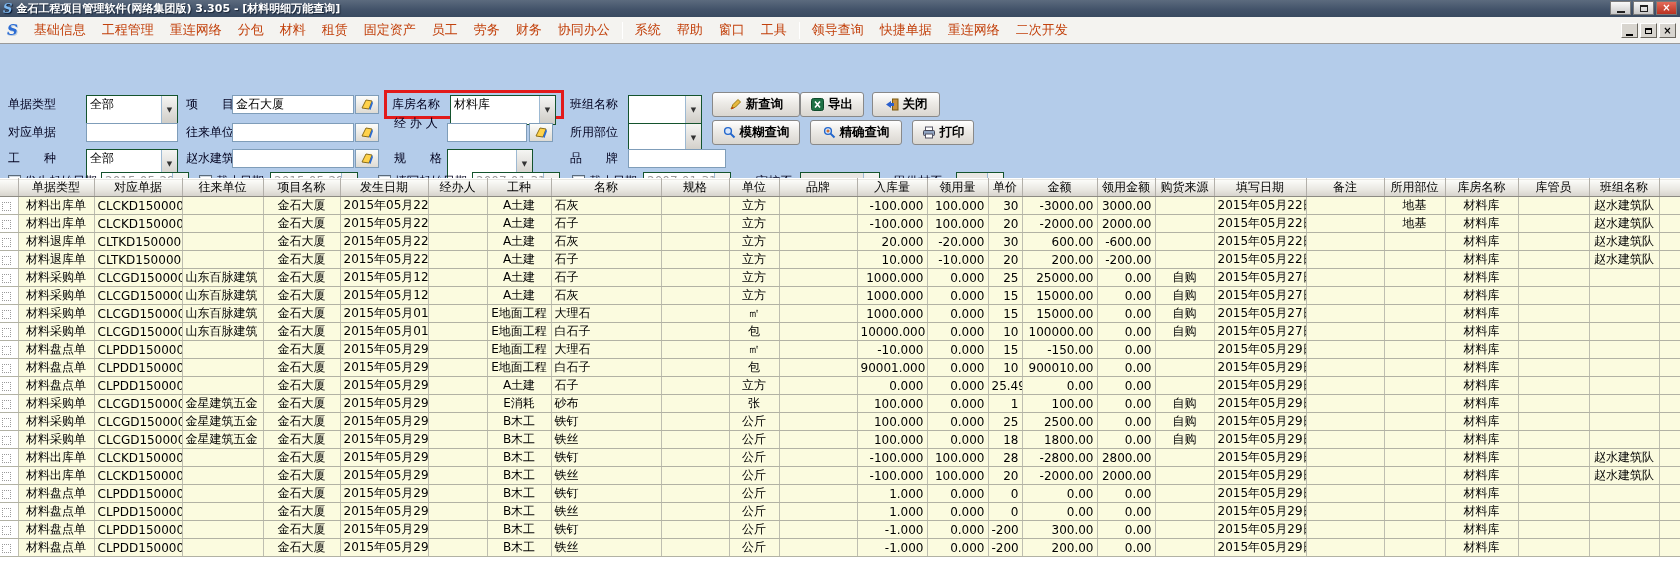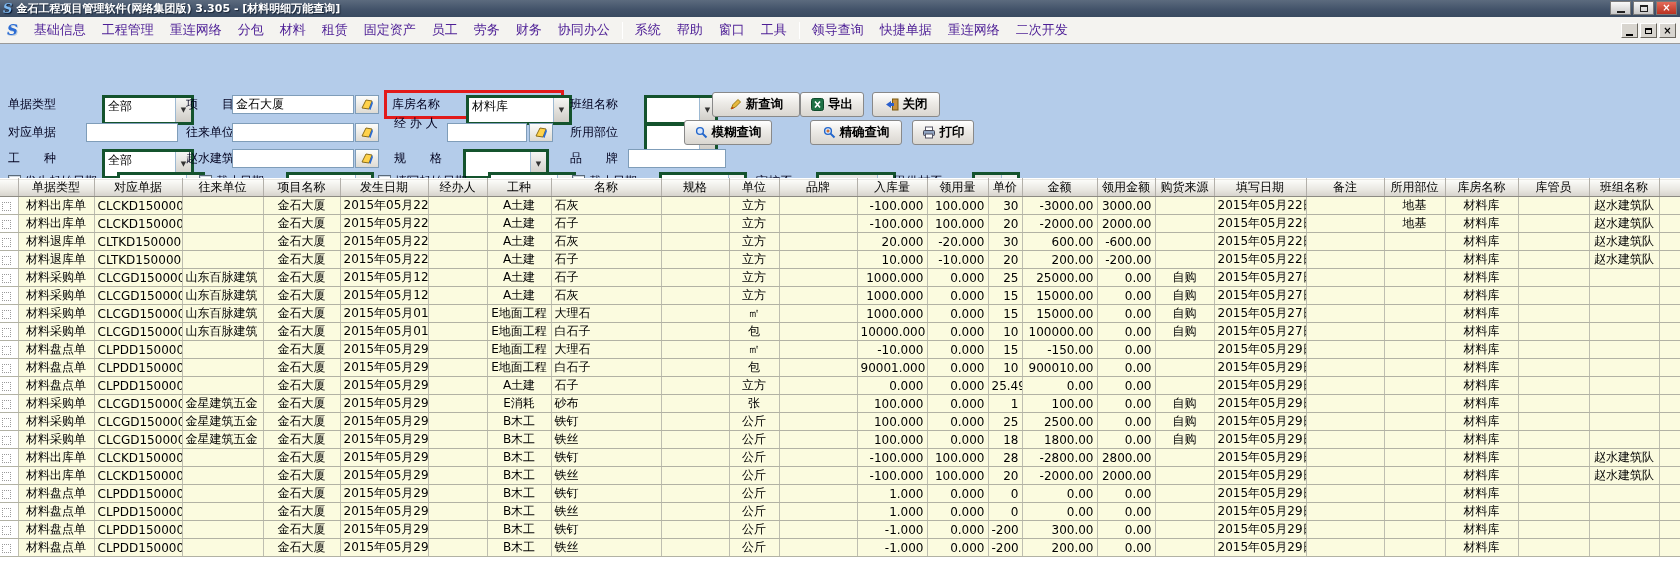--- a/index.html
+++ b/index.html
@@ -22,36 +22,36 @@
   .g-min { width:8px; height:2px; background:#222; margin-top:7px; }
   .g-res { width:8px; height:7px; border:1px solid #222; border-top-width:2px; }
   .g-x { color:#fff; font-size:10px; font-weight:bold; line-height:10px; }
 
   
   .menubar { position:absolute; left:0; top:17px; width:1680px; height:27px;
     background:#f4f3f0; border-bottom:1px solid #9a9a9a; display:flex; align-items:center;
     padding:0 5px; font-size:13px; }
   .menu-logo { font-family:"DejaVu Serif",serif; font-style:italic; font-weight:bold;
     color:#2b6cd4; font-size:15px; margin:0 8px 0 2px; text-shadow:1px 1px 0 #bcd; }
-  .menu-item { padding:3px 8px; color:#4c1d95; white-space:nowrap; cursor:default; }
+  .menu-item { padding:3px 8px; color:#c2410c; white-space:nowrap; cursor:default; }
   .menu-sep { width:1px; height:17px; background:#a8a8a8; border-right:1px solid #fff; margin:0 4px; }
   .mdi-btns { position:absolute; right:4px; top:6px; display:flex; gap:2px; }
   .mdi-btn { width:17px; height:15px; background:#d8d5cf; border:1px solid;
     border-color:#fff #6a675f #6a675f #fff; display:flex; align-items:center; justify-content:center; }
   .g-min2 { width:7px; height:2px; background:#000; margin-top:8px; }
   .g-res2 { width:7px; height:6px; border:1px solid #000; border-top-width:2px; }
   .g-x2 { color:#000; font-size:10px; font-weight:bold; line-height:10px; }
 
   
   .filters { position:absolute; left:0; top:44px; width:1680px; height:134px; background:#b4ccea; }
   .f-label { position:absolute; font-size:12px; color:#00001e; line-height:19px;
     white-space:pre; }
   .f-input { position:absolute; height:19px; border:1px solid #7f9db9; background:#fff;
     font-size:12px; padding:0 3px; font-family:inherit; }
-  .combo { position:absolute; height:30px; border:3px solid #14532d; background:#fff; display:flex;margin-left:16px; }
+  .combo { position:absolute; height:30px; border:1px solid #14532d; background:#fff; display:flex; }
   .combo-val { flex:1; font-size:12px; line-height:17px; padding-left:3px;
     white-space:nowrap; overflow:hidden; }
   .combo-btn { width:16px; border-left:1px solid #9db9d2;
     background:linear-gradient(#f5f5f3,#cfccc6); display:flex; align-items:center; justify-content:center; }
   .combo-btn::after { content:"▼"; font-size:7px; color:#333; }
   .combo.gray { background:#e8e6e2; }
   .combo.gray .combo-val { color:#888; }
   .combo.datec .combo-val { color:#9a9a9a; }
   .combo.datec .combo-btn::after { color:#999; }
   .chk { position:absolute; width:13px; height:13px; background:#fff; border:1px solid #5a6a7a;
@@ -203,21 +203,21 @@
       <svg class="icon-svg" width="14" height="13" viewBox="0 0 14 13">
           <path d="M2 10 L6 2 L12 3 L9 11 Z" fill="#ffd24a" stroke="#8a6d1a"></path>
           <path d="M9 11 L12 3 L13 5 L10.5 12 Z" fill="#2b6cd4"></path>
         </svg>
     </span>
     <span class="f-label" style="left:570px;top:79px;">所用部位</span>
     <span class="combo" style="left:628px;top:79px;width:74px;">
       <span class="combo-val"></span>
       <span class="combo-btn"></span>
     </span>
-    <div class="xbtn" style="left:684px;top:76px;width:88px;">
+    <div class="xbtn" style="left:712px;top:76px;width:88px;">
       <svg class="icon-svg" width="13" height="13" viewBox="0 0 13 13">
           <circle cx="5" cy="5" r="3.4" fill="#d8e6fa" stroke="#2266cc" stroke-width="1.4"></circle>
           <line x1="7.6" y1="7.6" x2="11.5" y2="11.5" stroke="#2266cc" stroke-width="2"></line>
         </svg>
       <span>模糊查询</span>
     </div>
     <div class="xbtn" style="left:810px;top:76px;width:92px;">
       <svg class="icon-svg" width="13" height="13" viewBox="0 0 13 13">
           <circle cx="5" cy="5" r="3.4" fill="#d8e6fa" stroke="#2266cc" stroke-width="1.4"></circle>
           <path d="M5 3.4 L5 6.6 M3.4 5 L6.6 5" stroke="#cc5500" stroke-width="1.2"></path>

